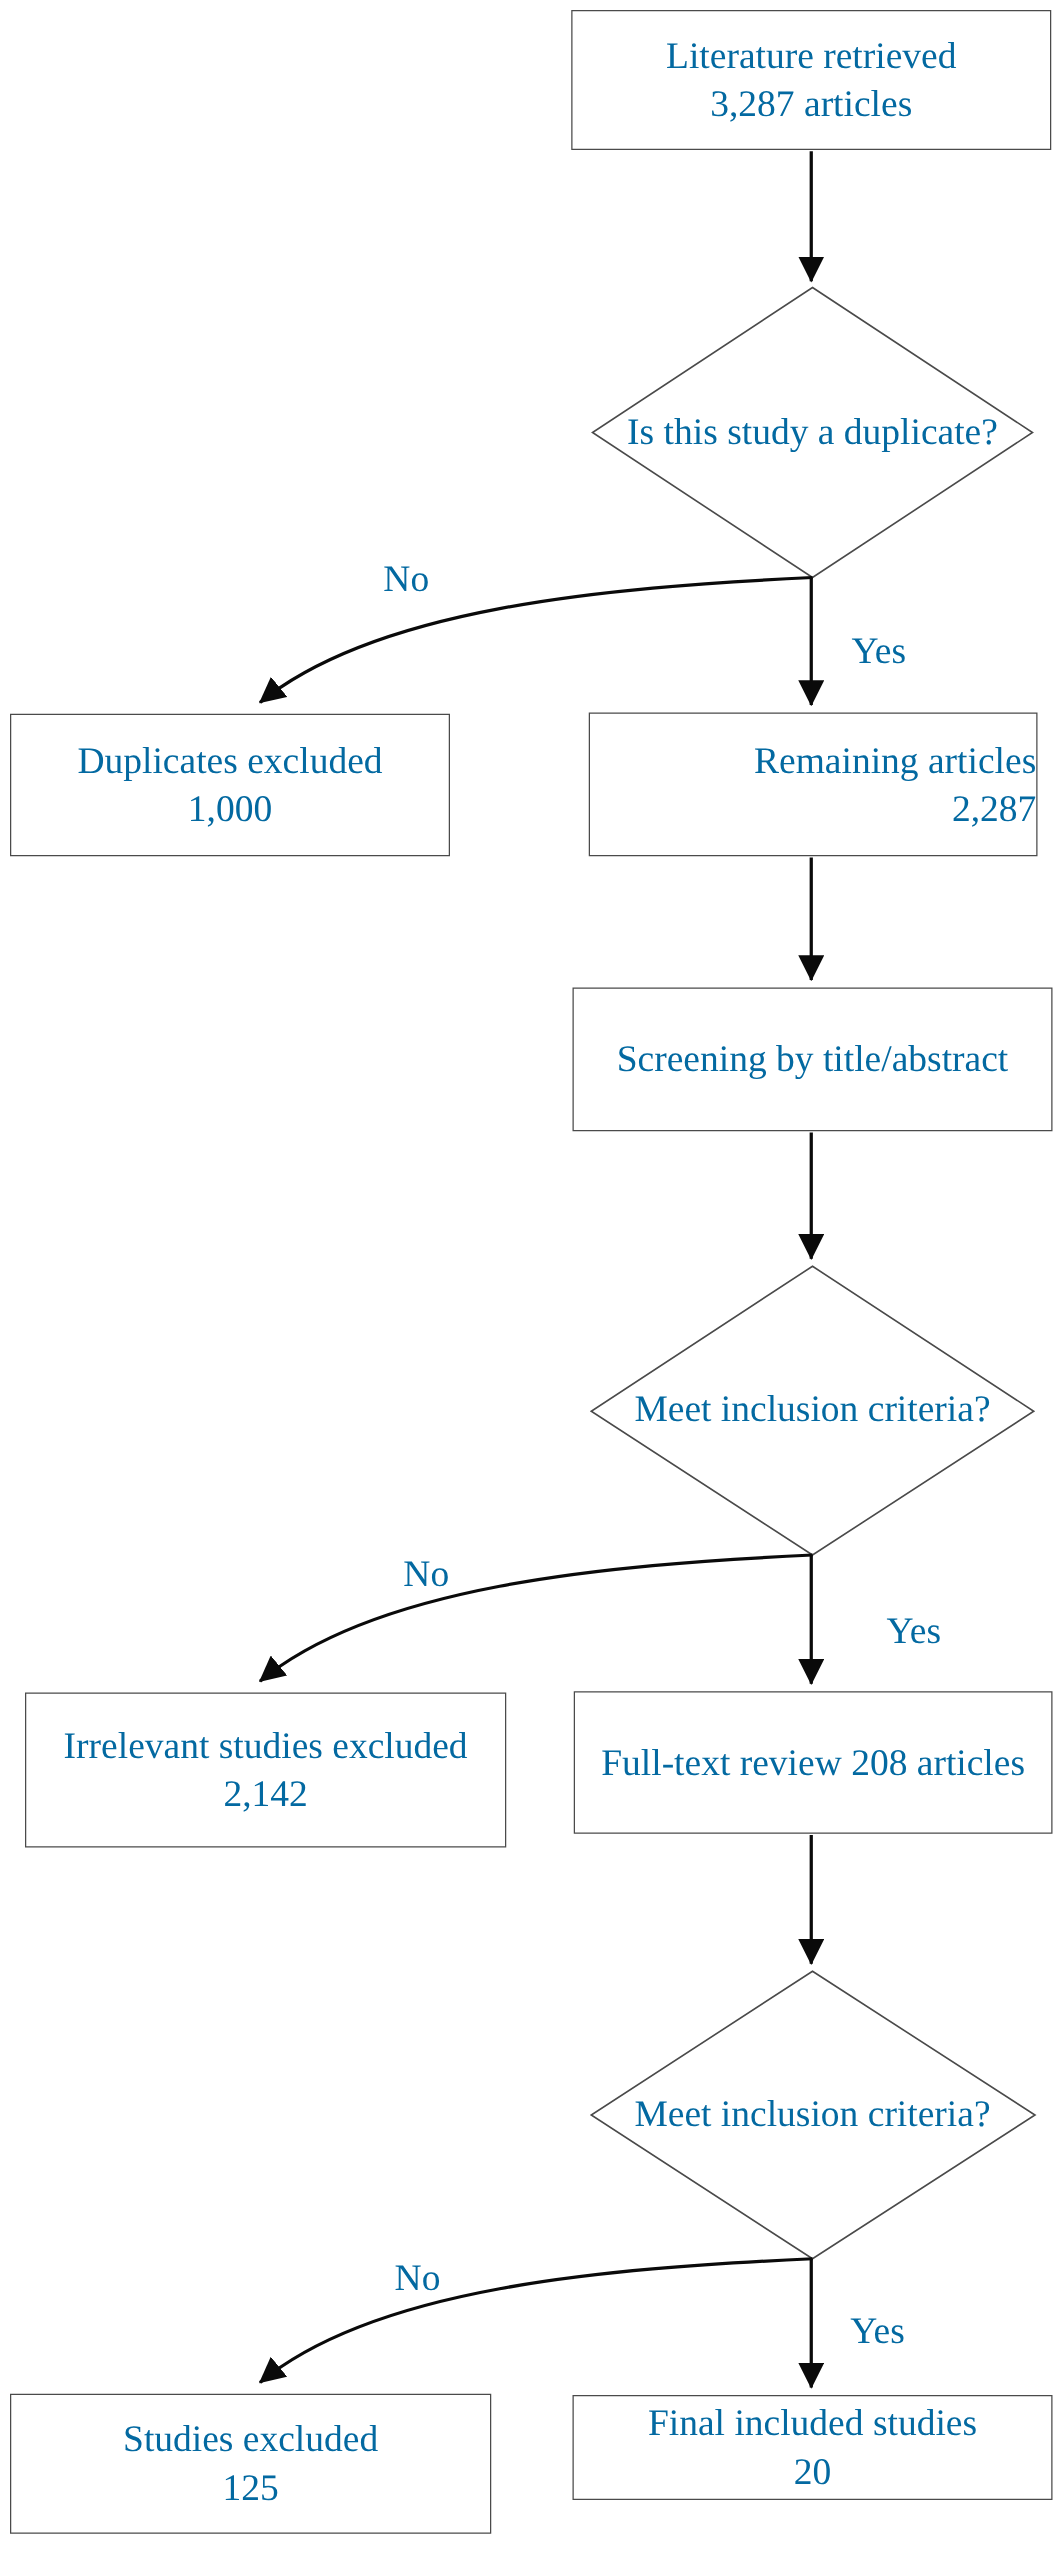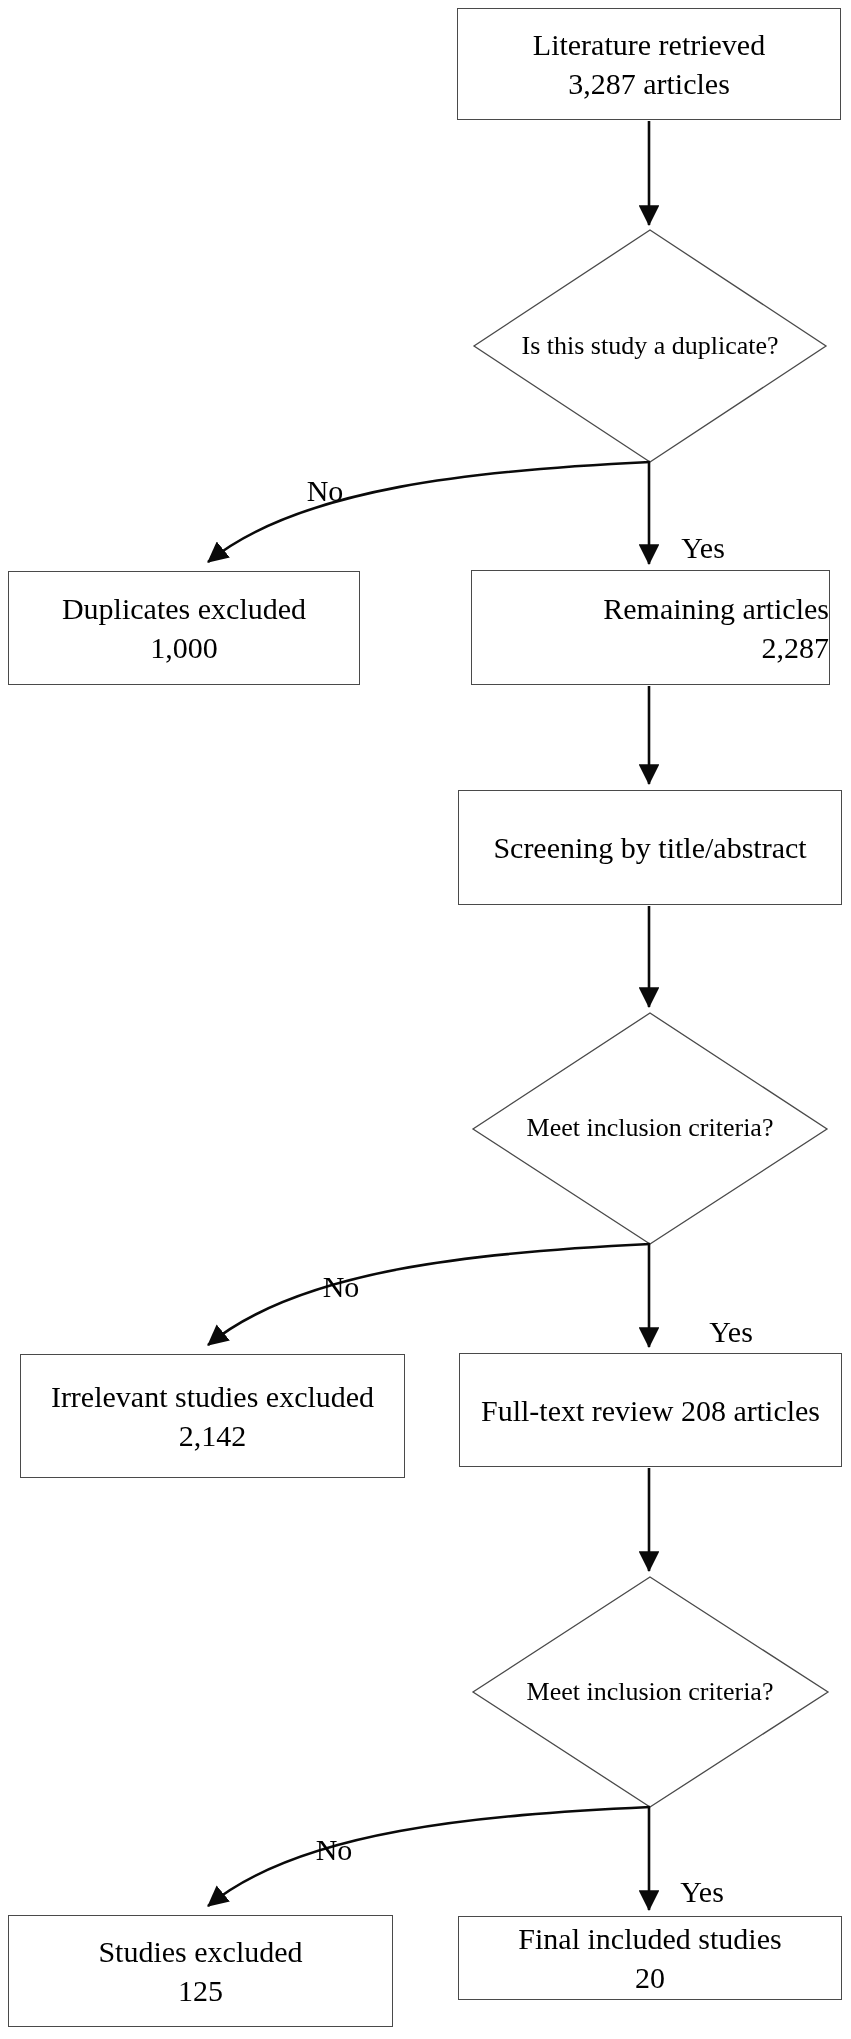--- a/index.html
+++ b/index.html
@@ -2,21 +2,21 @@
 <html><head>
 <meta charset="utf-8">
 <style>
   html, body { margin: 0; padding: 0; background: #ffffff; }
   .canvas {
     position: relative;
     width: 851px;
     height: 2039px;
     background: #ffffff;
     font-family: "Liberation Serif", "DejaVu Serif", serif;
-    color: #000000;
+    color: #0369a1;
     overflow: hidden;
   }
   .connector-layer {
     position: absolute;
     left: 0; top: 0;
     width: 851px; height: 2039px;
   }
   .flowbox {
     position: absolute;
     box-sizing: border-box;
@@ -27,30 +27,29 @@
     justify-content: center;
     align-items: center;
     text-align: center;
     font-size: 30px;
     line-height: 39px;
   }
   .flowbox span { display: block; white-space: nowrap; }
   .diamond-label {
     position: absolute;
     transform: translate(-50%, -50%);
-    font-size: 26px;
+    font-size: 30px;
     white-space: nowrap;
     text-align: center;
   }
   .edge-label {
     position: absolute;
     transform: translate(-50%, -50%);
     font-size: 30px;
     white-space: nowrap;
-    margin-top: 27px;
   }
 </style>
 </head>
 <body>
 
 <div class="canvas">
 
   <svg class="connector-layer" viewBox="0 0 851 2039" xmlns="http://www.w3.org/2000/svg">
     <defs>
       <marker id="ah" viewBox="0 0 10 10" refX="9.5" refY="5" markerWidth="8" markerHeight="8" orient="auto">

